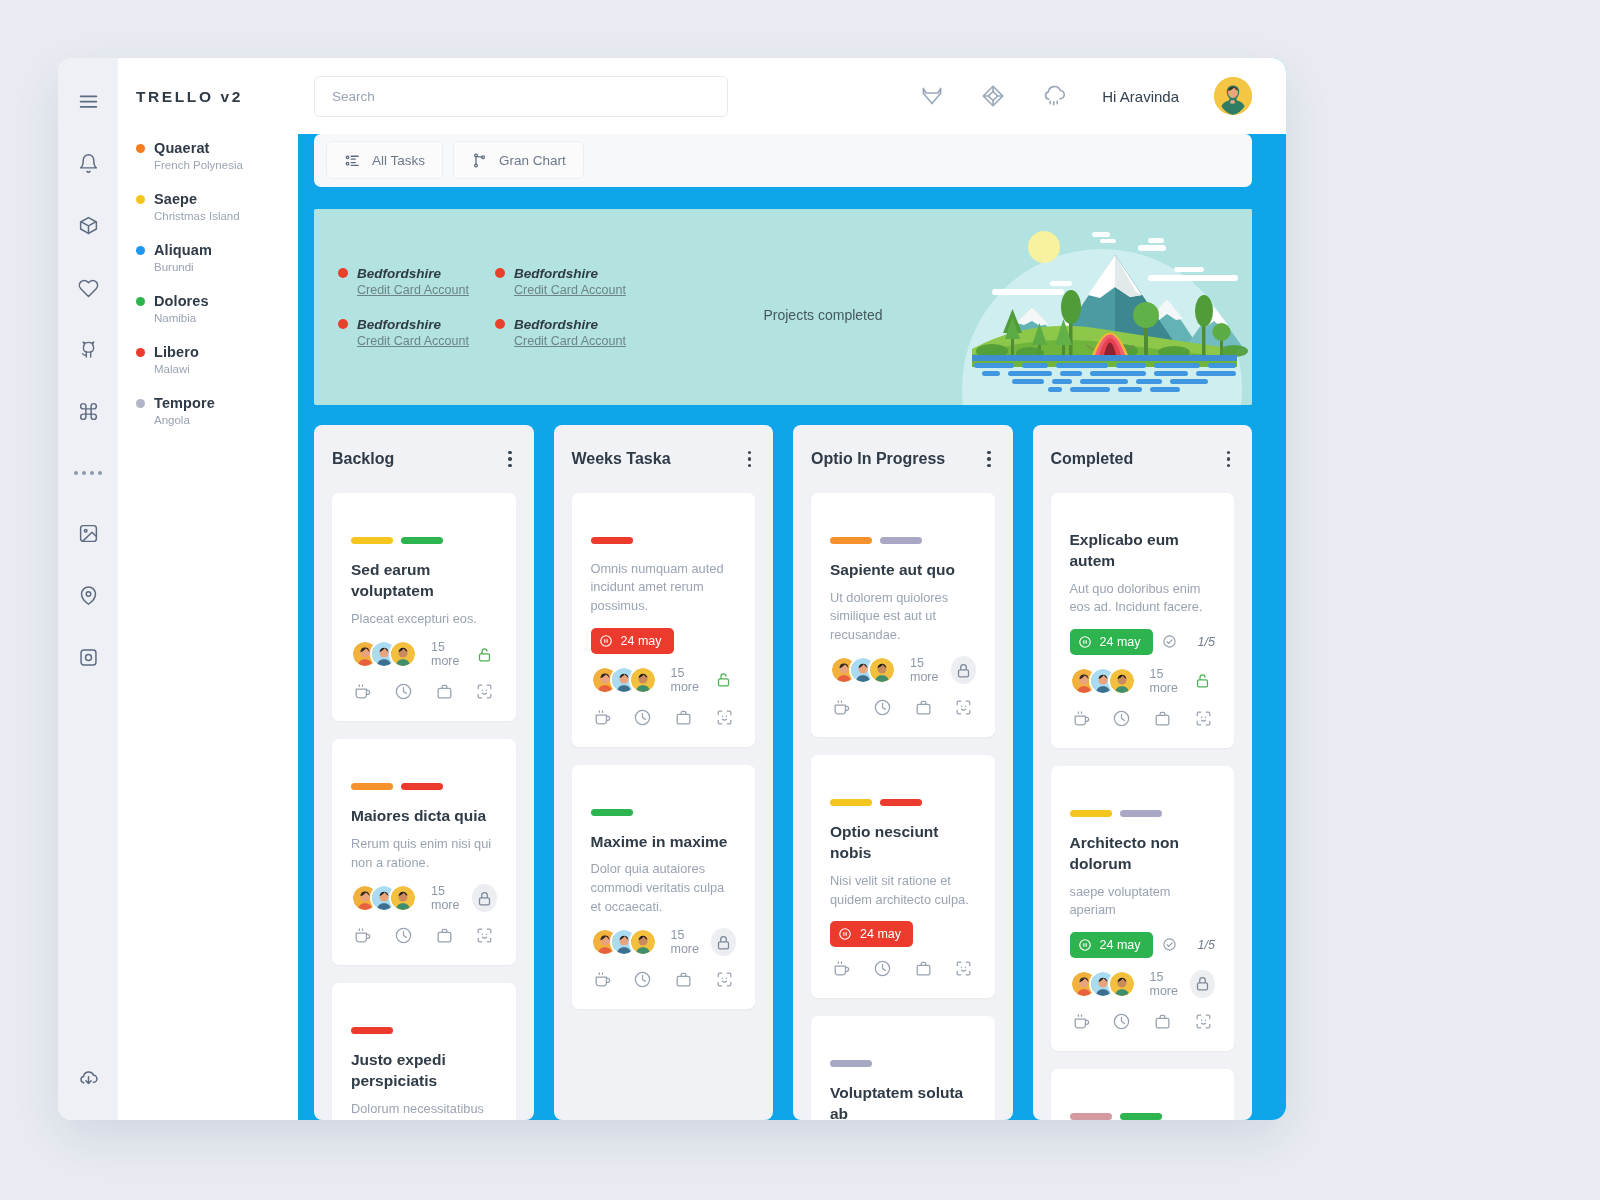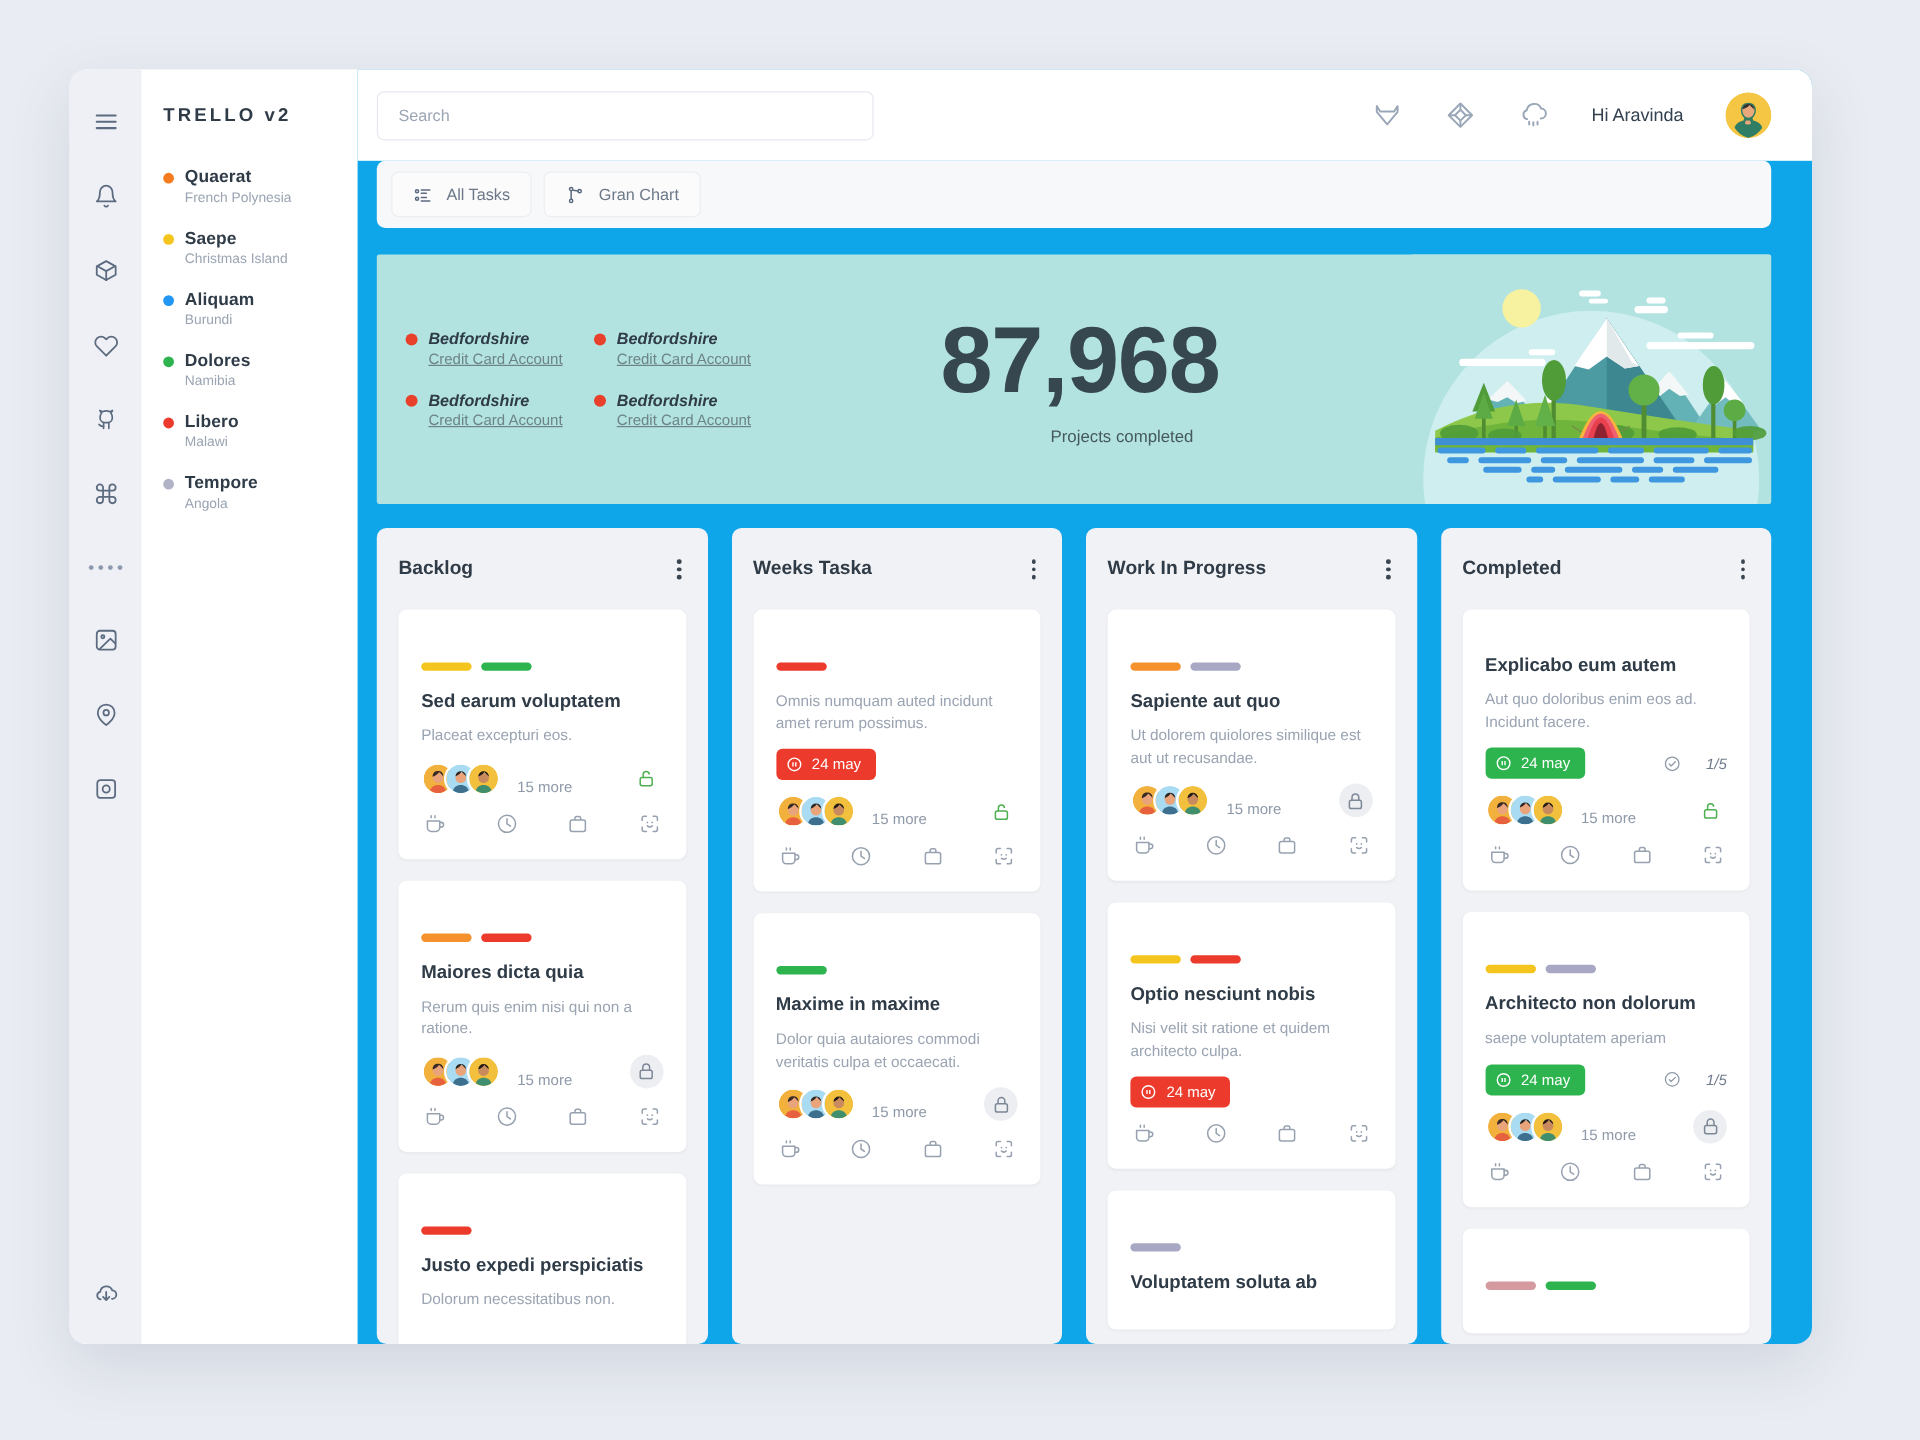--- a/index.html
+++ b/index.html
@@ -8,21 +8,21 @@
     width: 1600px; height: 1200px;
     background: #e9ecf2;
     font-family: "Liberation Sans", sans-serif;
     overflow: hidden;
   }
 
   
   .app-window {
     position: absolute;
     left: 58px; top: 58px;
-    width: 1452px; height: 1062px;
+    width: 1228px; height: 1062px;
     background: #ffffff;
     border-radius: 14px;
     box-shadow: 0 18px 50px rgba(90,100,130,.16);
     display: flex;
     overflow: hidden;
   }
 
   
   .icon-rail {
     width: 60px;
@@ -453,21 +453,20 @@
         <div>
           <div class="acct-top">
             <span class="acct-dot"></span>
             <span class="acct-name">Bedfordshire</span>
           </div>
           <div class="acct-sub">Credit Card Account</div>
         </div>
       </div>
 
       <div class="hero-stat">
-        <div class="hero-number">87,968</div>
         <div class="hero-caption">Projects completed</div>
       </div>
 
       <div class="hero-illo">
         <svg viewBox="0 0 300 215" preserveAspectRatio="xMidYMid slice">
           <rect width="300" height="215" fill="#b2e3e0"></rect>
           <circle cx="150" cy="190" r="140" fill="#cfeef0"></circle>
           <circle cx="92" cy="48" r="16" fill="#f6f2a0"></circle>
           <g fill="#ffffff">
             <rect x="40" y="90" width="72" height="6" rx="3"></rect>
@@ -866,21 +865,21 @@
                   <circle cx="14.5" cy="10.5" r=".9" fill="currentColor" stroke="none"></circle>
                   <path d="M9.5 14.2a3.4 3.4 0 0 0 5 0"></path>
                 </svg>
               </span>
           </div>
         </div>
       </div>
 
       <div class="column">
         <div class="col-head">
-          <span class="col-title">Work In Progress</span>
+          <span class="col-title">Optio In Progress</span>
           <span class="col-menu">
               <i></i>
               <i></i>
               <i></i>
             </span>
         </div>
 
         <div class="card">
           <div class="pills">
             <span class="pill" style="background:#f5922e"></span>

